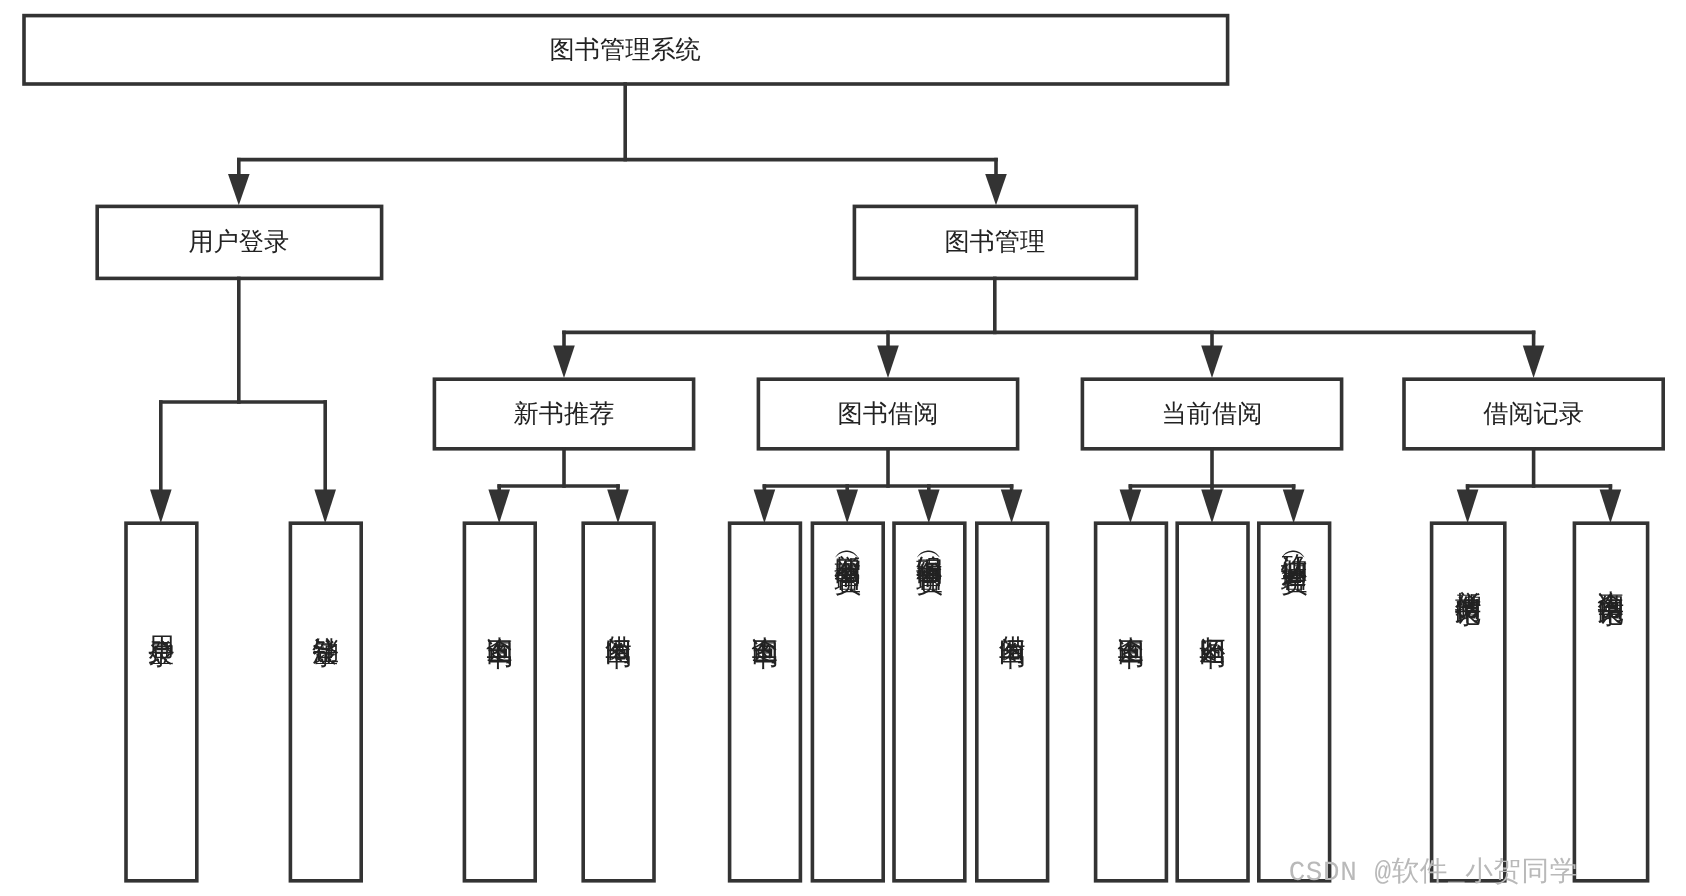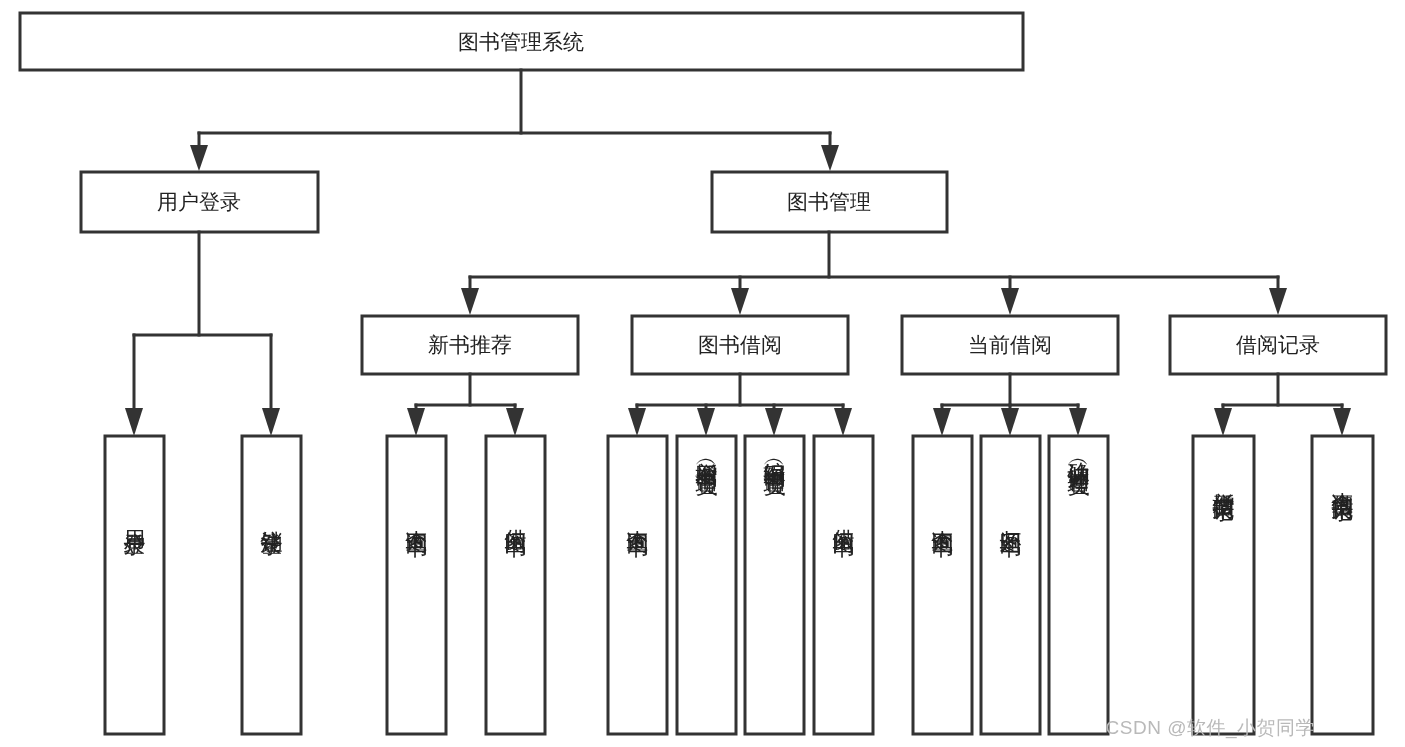--- a/index.html
+++ b/index.html
@@ -63,22 +63,22 @@
     font-size: 22px;
     line-height: 1.18;
     color: #222222;
     letter-spacing: 2px;
     white-space: nowrap;
   }
   .watermark {
     position: absolute;
     right: 10px;
     bottom: 6px;
-    font-family: Liberation Sans, sans-serif;
-    font-size: 19px;
+    font-family: Liberation Mono, monospace;
+    font-size: 23px;
     color: #b9b9b9;
     letter-spacing: 0.5px;
     user-select: none;
     margin-top: 48px;
   }
 </style>
 </head>
 <body>
 
 <div id="diagram-root">

